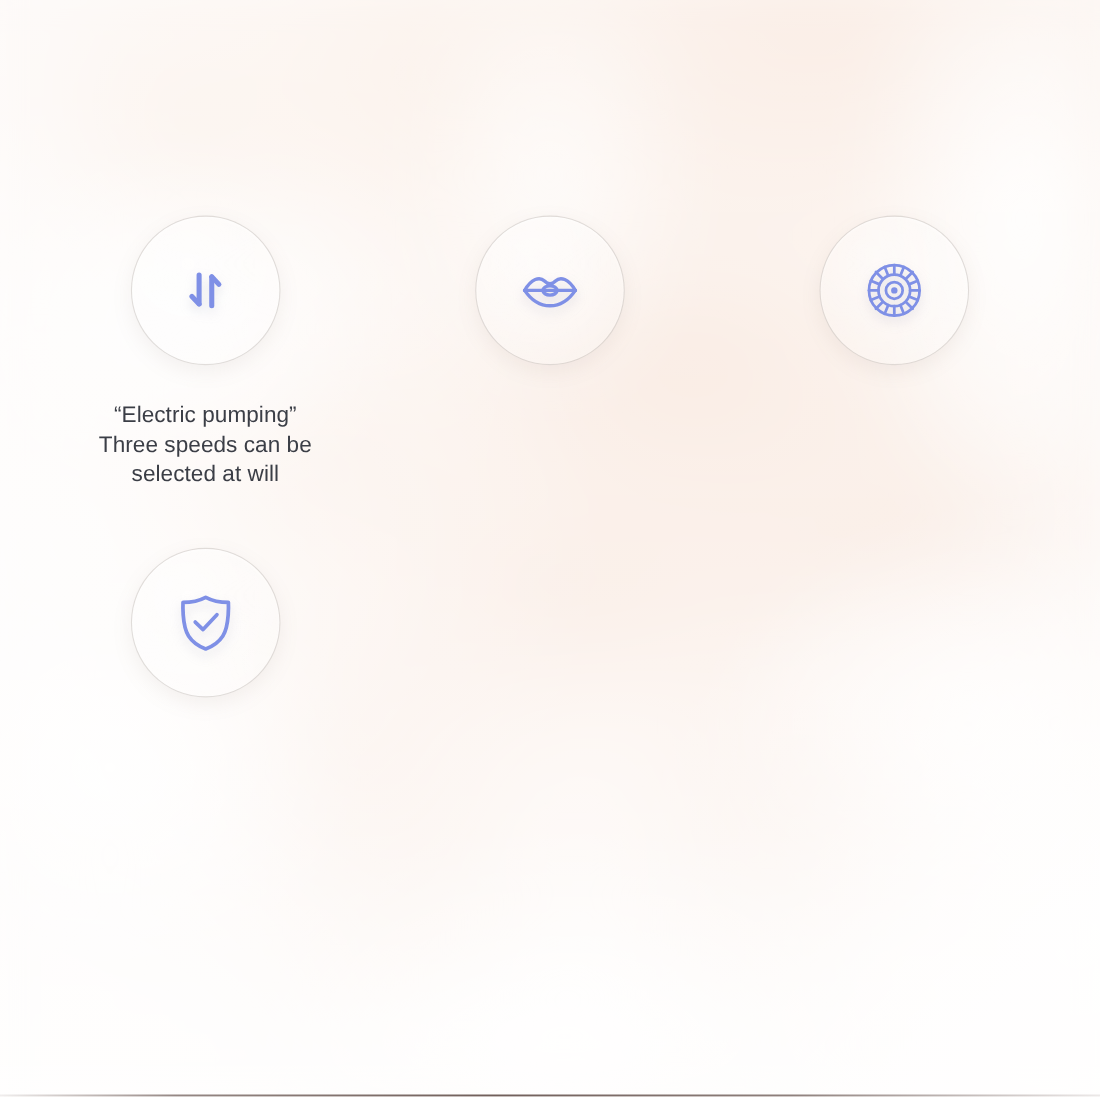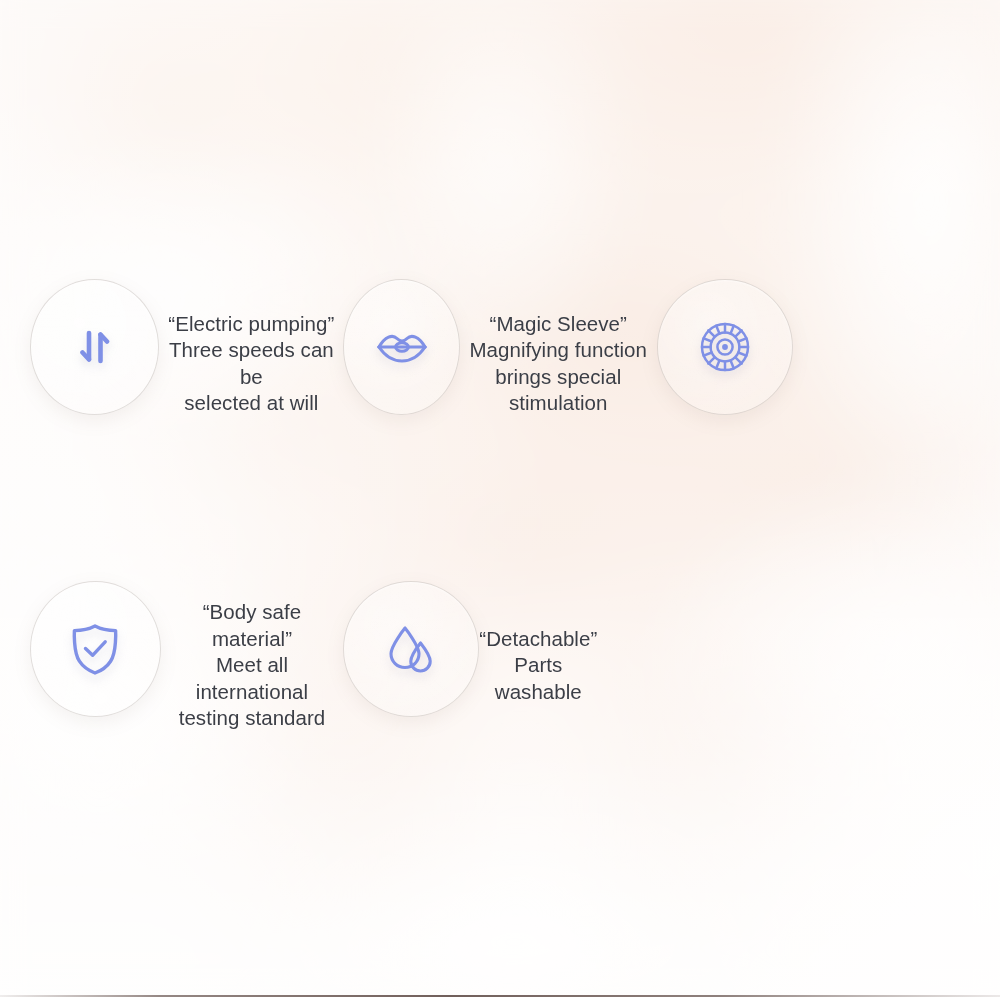--- a/index.html
+++ b/index.html
@@ -90,20 +90,21 @@
     inset: 0;
     display: grid;
     grid-template-columns: repeat(3, 1fr);
     grid-template-rows: 302px 302px;
     padding: 196px 30px 0 30px;
     box-sizing: border-box;
   }
 
   .cell {
     display: flex;
+    flex-direction: column;
     align-items: center;
   }
 
   .circle {
     width: 136px;
     height: 136px;
     border-radius: 50%;
     box-sizing: border-box;
     border: 1px solid rgba(168,158,152,0.34);
     background: radial-gradient(circle at 38% 32%,
@@ -169,23 +170,20 @@
       <div class="circle">
         <span class="icon-wrap">
           <svg viewBox="0 0 58 58" fill="none" stroke="#7f90e6" stroke-width="3.1" stroke-linecap="round" stroke-linejoin="round">
             <path d="M6 29 C12 18.5 19.5 16 24 20.5 C26.2 22.8 27.4 23 29 23 C30.6 23 31.8 22.8 34 20.5 C38.5 16 46 18.5 52 29"></path>
             <path d="M6 29 C13 39.5 21 43 29 43 C37 43 45 39.5 52 29"></path>
             <path d="M6 29 L52 29"></path>
             <ellipse cx="29" cy="29" rx="6.4" ry="4.3"></ellipse>
           </svg>
         </span>
       </div>
-      <div class="caption">“Magic Sleeve”
-Magnifying function
-brings special stimulation</div>
     </div>
 
 
     <div class="cell">
       <div class="circle">
         <span class="icon-wrap">
           <svg viewBox="0 0 58 58" fill="none" stroke="#7f90e6" stroke-width="2.5" stroke-linecap="round" stroke-linejoin="round">
             <circle cx="29" cy="29" r="23"></circle>
             <circle cx="29" cy="29" r="14.4"></circle>
             <circle cx="29" cy="29" r="7.6"></circle>
@@ -215,33 +213,17 @@
 
     <div class="cell">
       <div class="circle">
         <span class="icon-wrap">
           <svg viewBox="0 0 58 58" fill="none" stroke="#7f90e6" stroke-width="3.4" stroke-linecap="round" stroke-linejoin="round">
             <path d="M29 6 C23 9.2 15.4 10.6 8.4 10.6 C8.4 10.6 7.2 31.5 13.4 41.2 C18.2 48.6 25.2 51.6 29 53 C32.8 51.6 39.8 48.6 44.6 41.2 C50.8 31.5 49.6 10.6 49.6 10.6 C42.6 10.6 35 9.2 29 6 Z"></path>
             <path d="M19.5 28.5 L26.6 35.3 L39.2 21.8"></path>
           </svg>
         </span>
       </div>
-      <div class="caption">“Body safe material”
-Meet all international
-testing standard</div>
-    </div>
-
-    <div class="cell">
-      <div class="circle">
-        <span class="icon-wrap">
-          <svg viewBox="0 0 58 58" fill="none" stroke="#7f90e6" stroke-width="3.1" stroke-linecap="round" stroke-linejoin="round">
-            <path d="M23 8 C23 8 9 25.5 9 33.8 C9 41.6 15.3 47.5 23 47.5 C30.7 47.5 37 41.6 37 33.8 C37 25.5 23 8 23 8 Z"></path>
-            <path d="M38.5 23 C38.5 23 28.8 35.4 28.8 41.3 C28.8 46.8 33.2 51 38.5 51 C43.8 51 48.2 46.8 48.2 41.3 C48.2 35.4 38.5 23 38.5 23 Z"></path>
-          </svg>
-        </span>
-      </div>
-      <div class="caption">“Detachable”
-Parts
-washable</div>
-    </div>
+    </div>
+
 
   </div>
 </div>
 
 </body></html>

